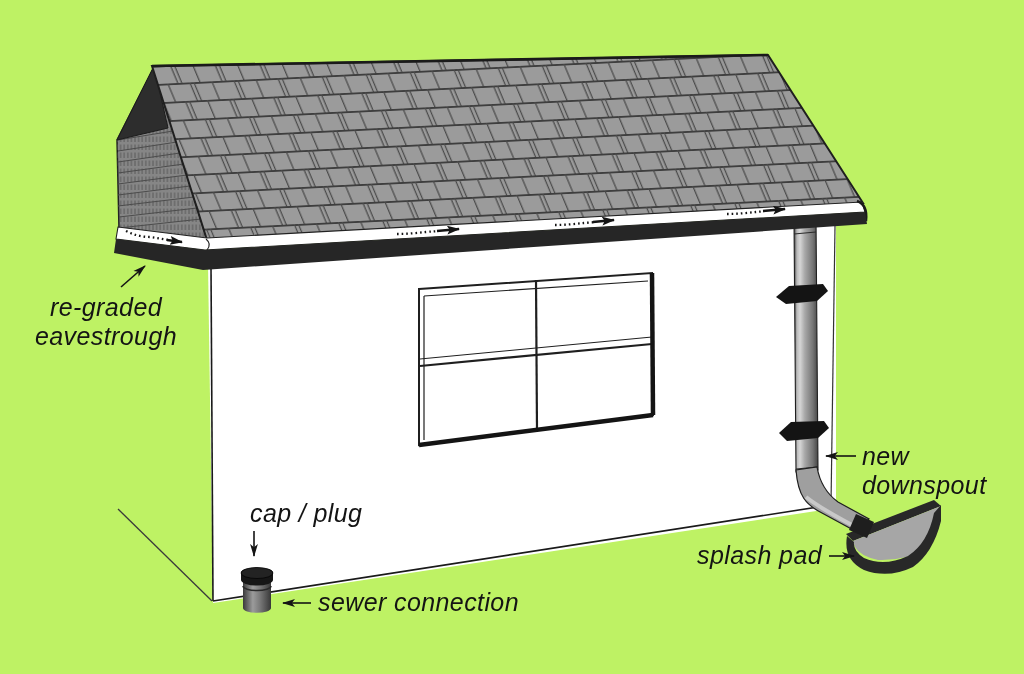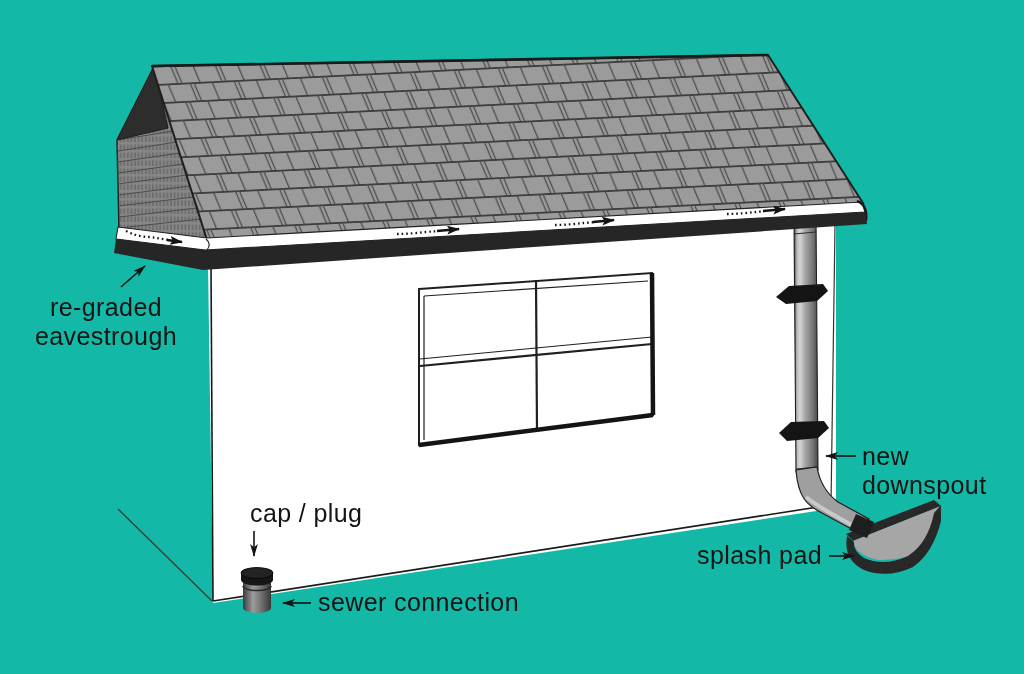--- a/index.html
+++ b/index.html
@@ -1,18 +1,18 @@
 <!DOCTYPE html>
 <html><head>
 <meta charset="utf-8">
 <style>
   html,body{margin:0;padding:0;background:#ffffff;}
   #stage{
-    position:relative;width:1024px;height:674px;background:#14b8a6;
-    font-family:"Liberation Sans", sans-serif;overflow:hidden;
+    position:relative;width:1024px;height:674px;background:#bef264;
+    font-family:"Liberation Sans", sans-serif;overflow:hidden;font-style:italic;
   }
   svg{position:absolute;left:0;top:0;}
   text{
     font-family:"Liberation Sans", sans-serif;
     font-size:25px;fill:#141414;letter-spacing:0.4px;
   }
 </style>
 </head>
 <body>
 

